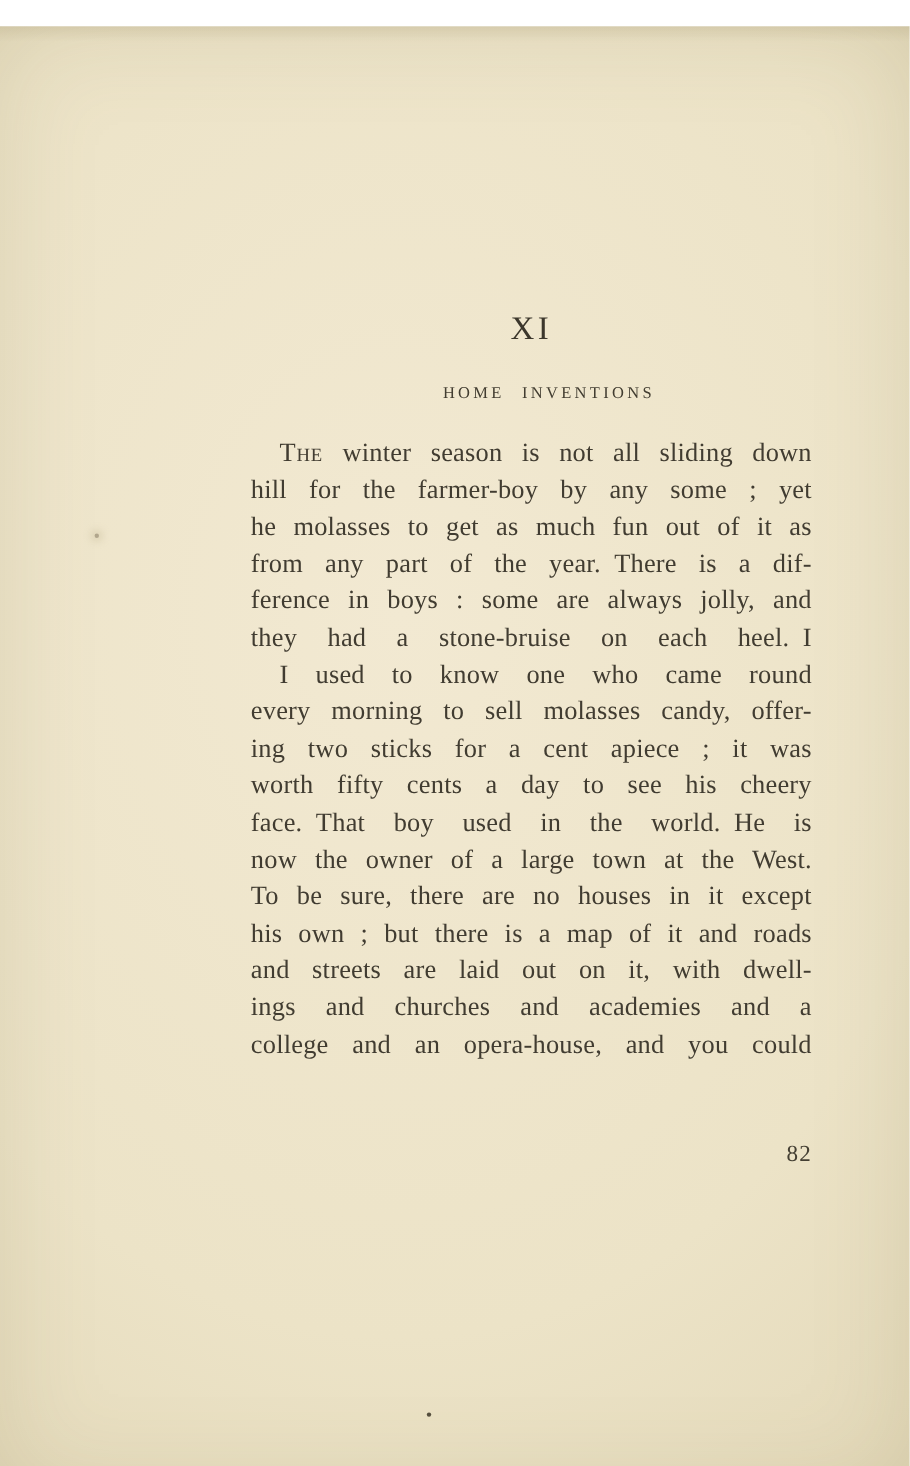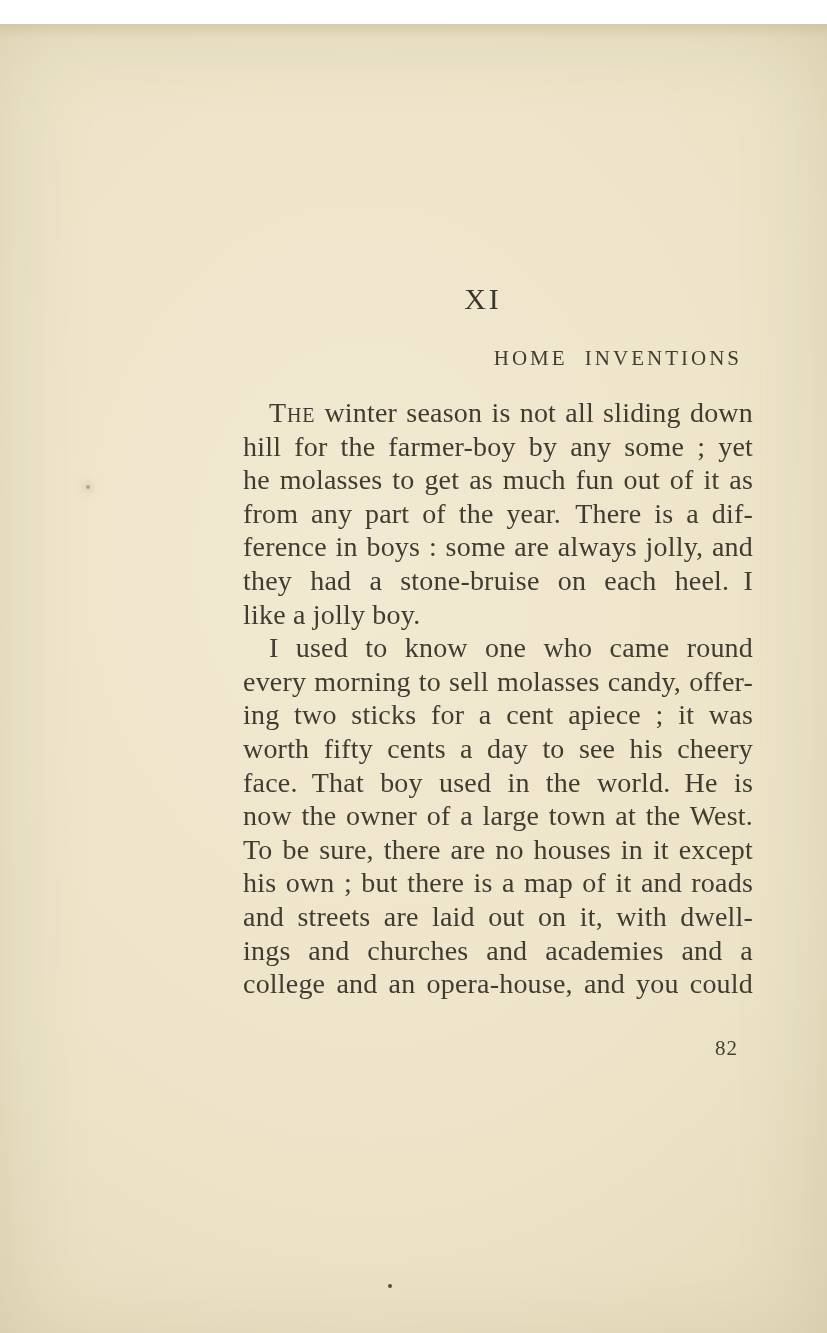--- a/index.html
+++ b/index.html
@@ -45,35 +45,35 @@
     width: 100%;
     text-align: center;
     font-size: 30px;
     line-height: 30px;
     letter-spacing: 3px;
     color: #3c372c;
   }
   .chapter-title {
     position: absolute;
     top: 324px;
-    left: 4px;
+    left: 16px;
     width: 100%;
-    text-align: right;
-    font-size: 21px;
+    text-align: center;
+    font-size: 15px;
     line-height: 21px;
     letter-spacing: 3px;
     word-spacing: 9px;
     color: #423d31;
   }
   .body-text {
     position: absolute;
     top: 372px;
-    left: 15px;
+    left: 0;
     width: 510px;
-    font-size: 28px;
+    font-size: 24px;
     letter-spacing: 0.2px;
   }
   .line {
     width: 510px;
     height: 33.6px;
     line-height: 33.6px;
     text-align: justify;
     text-align-last: justify;
     white-space: nowrap;
   }
@@ -115,21 +115,20 @@
     <div class="chapter-number">XI</div>
     <div class="chapter-title">HOME INVENTIONS</div>
     <div class="body-text" id="body-text">
         <div class="paragraph">
           <div class="line indent"><span class="lead">The</span> winter season is not all sliding down</div>
           <div class="line">hill for the farmer-boy by any some ; yet</div>
           <div class="line">he molasses to get as much fun out of it as</div>
           <div class="line">from any part of the year. There is a dif-</div>
           <div class="line">ference in boys : some are always jolly, and</div>
           <div class="line">they had a stone-bruise on each heel. I</div>
-          <div class="line lastline">like a jolly boy.</div>
         </div>
         <div class="paragraph">
           <div class="line indent">I used to know one who came round</div>
           <div class="line">every morning to sell molasses candy, offer-</div>
           <div class="line">ing two sticks for a cent apiece ; it was</div>
           <div class="line">worth fifty cents a day to see his cheery</div>
           <div class="line">face. That boy used in the world. He is</div>
           <div class="line">now the owner of a large town at the West.</div>
           <div class="line">To be sure, there are no houses in it except</div>
           <div class="line">his own ; but there is a map of it and roads</div>

